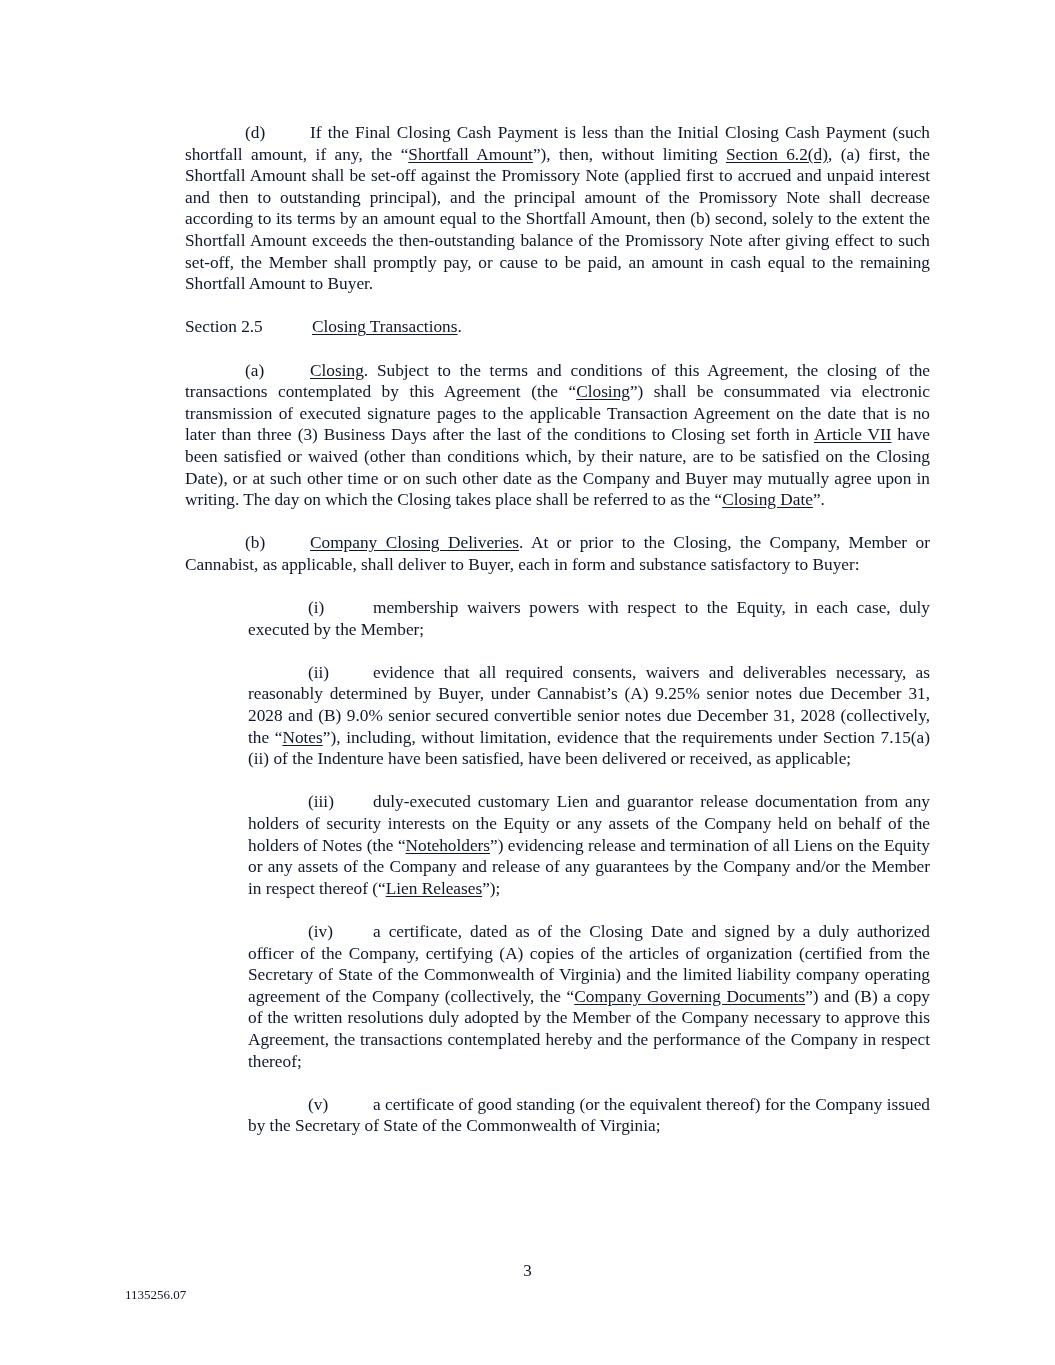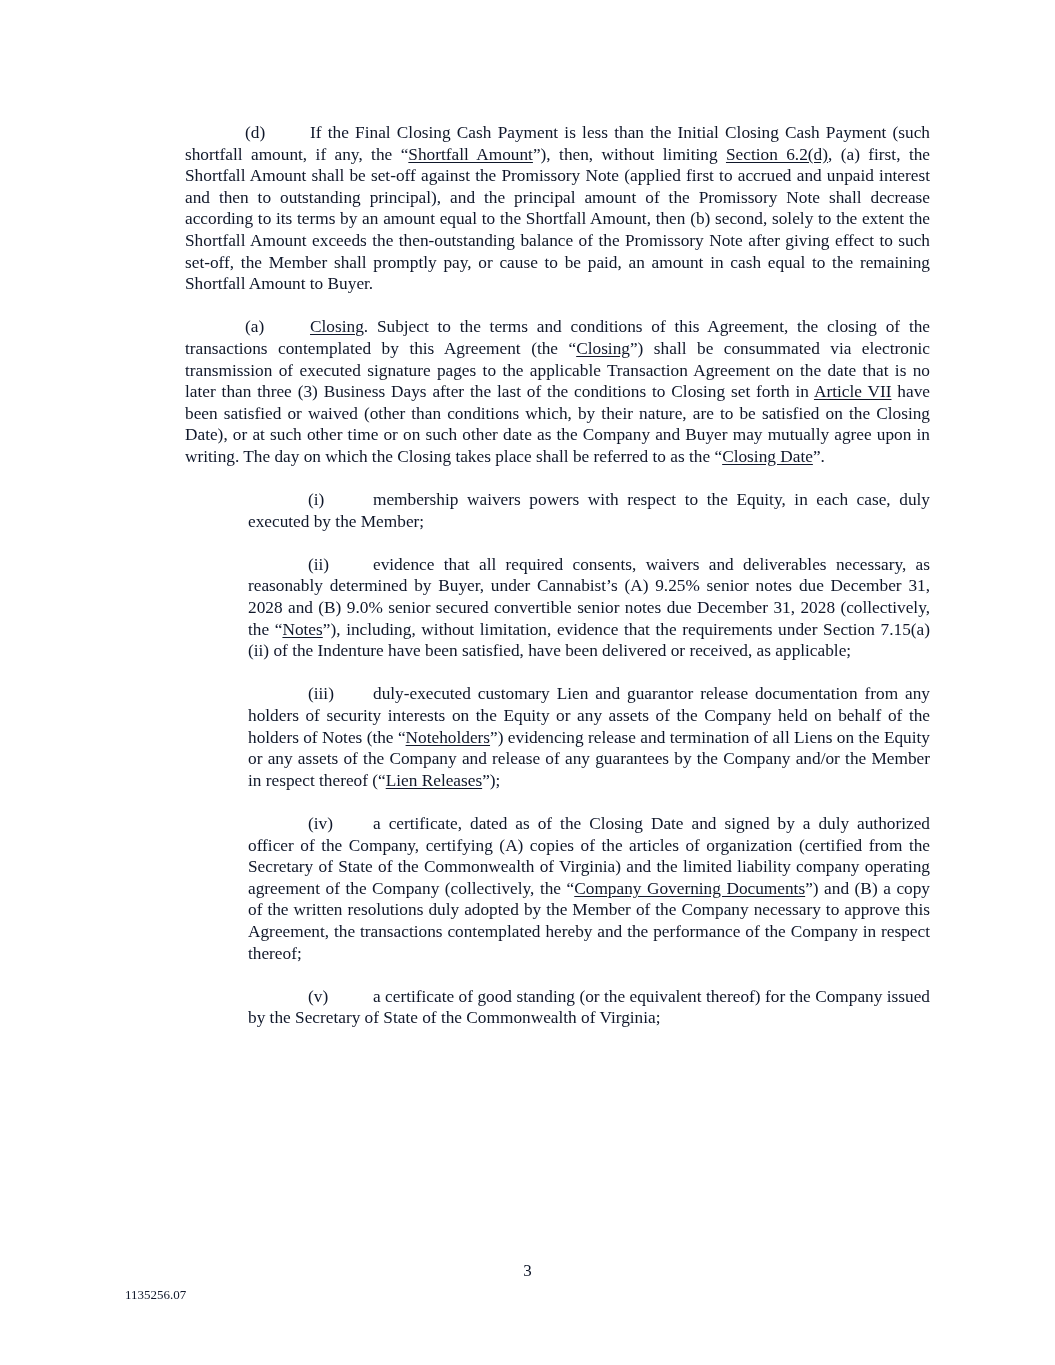--- a/index.html
+++ b/index.html
@@ -45,21 +45,23 @@
     font-size: 13px;
     line-height: 16px;
   }
 </style>
 </head>
 <body>
 
 <div class="page">
   <div class="doc-body" id="doc-body">
       <p class="p main"><span class="lbl">(d)</span><span>If the Final Closing Cash Payment is less than the Initial Closing Cash Payment (such shortfall amount, if any, the “</span><span class="u">Shortfall Amount</span><span>”), then, without limiting </span><span class="u">Section 6.2(d)</span><span>, (a) first, the Shortfall Amount shall be set-off against the Promissory Note (applied first to accrued and unpaid interest and then to outstanding principal), and the principal amount of the Promissory Note shall decrease according to its terms by an amount equal to the Shortfall Amount, then (b) second, solely to the extent the Shortfall Amount exceeds the then-outstanding balance of the Promissory Note after giving effect to such set-off, the Member shall promptly pay, or cause to be paid, an amount in cash equal to the remaining Shortfall Amount to Buyer.</span></p>
+      <p class="p heading"><span class="lbl">Section 2.5</span><span class="u">Closing Transactions</span><span>.</span></p>
       <p class="p main"><span class="lbl">(a)</span><span class="u">Closing</span><span>.  Subject to the terms and conditions of this Agreement, the closing of the transactions contemplated by this Agreement (the “</span><span class="u">Closing</span><span>”) shall be consummated via electronic transmission of executed signature pages to the applicable Transaction Agreement on the date that is no later than three (3) Business Days after the last of the conditions to Closing set forth in </span><span class="u">Article VII</span><span> have been satisfied or waived (other than conditions which, by their nature, are to be satisfied on the Closing Date), or at such other time or on such other date as the Company and Buyer may mutually agree upon in writing.  The day on which the Closing takes place shall be referred to as the “</span><span class="u">Closing Date</span><span>”.</span></p>
+      <p class="p main"><span class="lbl">(b)</span><span class="u">Company Closing Deliveries</span><span>.  At or prior to the Closing, the Company, Member or Cannabist, as applicable, shall deliver to Buyer, each in form and substance satisfactory to Buyer:</span></p>
       <p class="p sub"><span class="lbl">(i)</span><span>membership waivers powers with respect to the Equity, in each case, duly executed by the Member;</span></p>
       <p class="p sub"><span class="lbl">(ii)</span><span>evidence that all required consents, waivers and deliverables necessary, as reasonably determined by Buyer, under Cannabist’s (A) 9.25% senior notes due December 31, 2028 and (B) 9.0% senior secured convertible senior notes due December 31, 2028 (collectively, the “</span><span class="u">Notes</span><span>”), including, without limitation, evidence that the requirements under Section 7.15(a)(ii) of the Indenture have been satisfied, have been delivered or received, as applicable;</span></p>
       <p class="p sub"><span class="lbl">(iii)</span><span>duly-executed customary Lien and guarantor release documentation from any holders of security interests on the Equity or any assets of the Company held on behalf of the holders of Notes (the “</span><span class="u">Noteholders</span><span>”) evidencing release and termination of all Liens on the Equity or any assets of the Company and release of any guarantees by the Company and/or the Member in respect thereof (“</span><span class="u">Lien Releases</span><span>”);</span></p>
       <p class="p sub"><span class="lbl">(iv)</span><span>a certificate, dated as of the Closing Date and signed by a duly authorized officer of the Company, certifying (A) copies of the articles of organization (certified from the Secretary of State of the Commonwealth of Virginia) and the limited liability company operating agreement of the Company (collectively, the “</span><span class="u">Company Governing Documents</span><span>”) and (B) a copy of the written resolutions duly adopted by the Member of the Company necessary to approve this Agreement, the transactions contemplated hereby and the performance of the Company in respect thereof;</span></p>
       <p class="p sub"><span class="lbl">(v)</span><span>a certificate of good standing (or the equivalent thereof) for the Company issued by the Secretary of State of the Commonwealth of Virginia;</span></p>
     </div>
   <div class="pageno">3</div>
   <div class="docid">1135256.07</div>
 </div>
 

